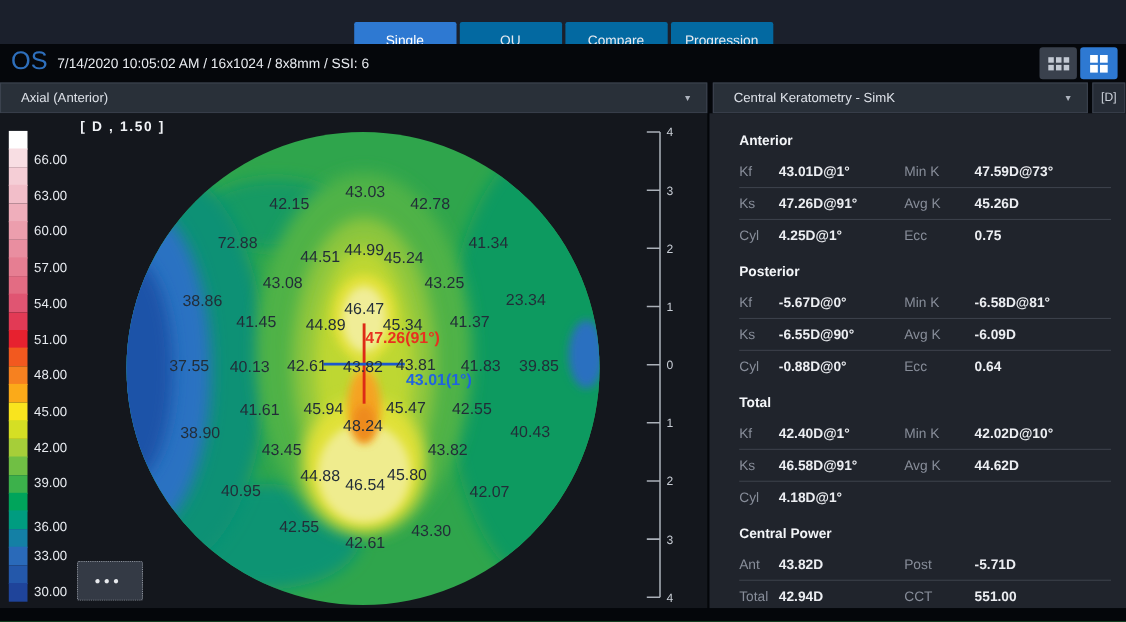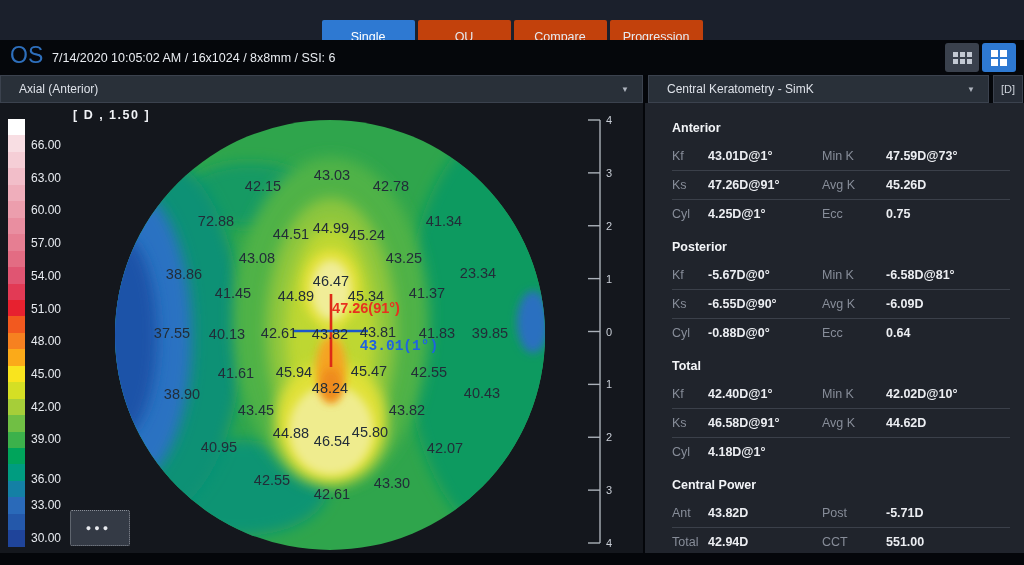--- a/index.html
+++ b/index.html
@@ -2,21 +2,21 @@
 <html><head>
 <meta charset="utf-8">
 <style>
   html,body{margin:0;padding:0}
   body{width:1024px;height:565px;background:#04060a;font-family:"Liberation Sans",sans-serif;
        position:relative;overflow:hidden;-webkit-font-smoothing:antialiased}
 
   
   .tabbar{position:absolute;top:0;left:0;width:1024px;height:40px;background:#1b202c;
           display:flex;justify-content:center;align-items:flex-start;padding-top:20px;box-sizing:border-box;gap:3px}
-  .tab{width:93px;height:33px;background:#c2410c;color:#e6eaf0;font-size:12.5px;display:flex;
+  .tab{width:93px;height:33px;background:#0369a1;color:#e6eaf0;font-size:12.5px;display:flex;
        align-items:center;justify-content:center;border-radius:2px;cursor:pointer}
   .tab.active{background:#2e79d2;color:#fff}
 
   
   .header{position:absolute;top:40px;left:0;width:1024px;height:35px;background:#05070b}
   .eye{position:absolute;left:10px;top:2px;color:#2e6fbc;font-size:23px}
   .info{position:absolute;left:52px;top:11px;color:#e9ecf1;font-size:12.5px}
   .viewbtns{position:absolute;right:8px;top:3px;display:flex;gap:3px}
   .viewbtn{width:34px;height:29px;border:none;border-radius:3px;background:#3a414d;
            display:flex;align-items:center;justify-content:center;cursor:pointer;padding:0}
@@ -244,21 +244,21 @@
       <div class="mv" style="left: 407px; top: 307px;">43.82</div>
       <div class="mv" style="left: 291px; top: 330px;">44.88</div>
       <div class="mv" style="left: 332px; top: 338px;">46.54</div>
       <div class="mv" style="left: 370px; top: 329px;">45.80</div>
       <div class="mv" style="left: 219px; top: 344px;">40.95</div>
       <div class="mv" style="left: 445px; top: 345px;">42.07</div>
       <div class="mv" style="left: 272px; top: 377px;">42.55</div>
       <div class="mv" style="left: 392px; top: 380px;">43.30</div>
       <div class="mv" style="left: 332px; top: 391px;">42.61</div>
       <div class="ax" style="left: 366px; top: 205px; color: rgb(232, 48, 31);">47.26(91°)</div>
-      <div class="ax" style="left: 399px; top: 243px; color: rgb(31, 99, 224); font-family: Liberation Mono, monospace;">43.01(1°)</div>
+      <div class="ax" style="left: 399px; top: 243px; color: rgb(31, 99, 224);">43.01(1°)</div>
     </div>
   <button class="more">●●●</button>
 </div>
 
 <div class="panel" id="panel">
     <div class="sec">
       <div class="sec-title">Anterior</div>
       <div class="prow">
         <div class="plab">Kf</div>
         <div class="pval">43.01D@1°</div>

